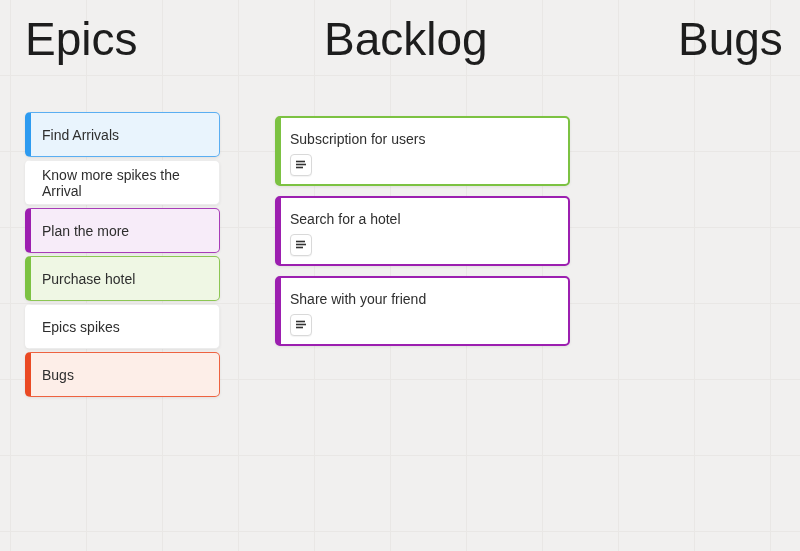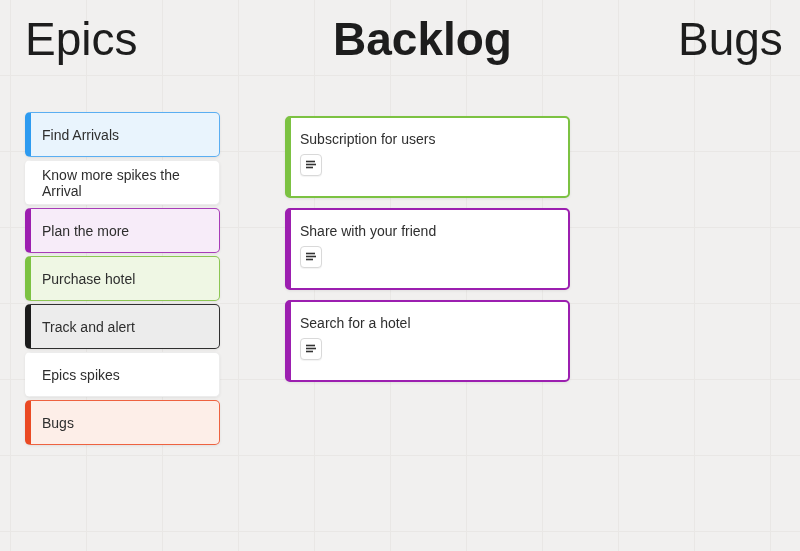--- a/index.html
+++ b/index.html
@@ -21,21 +21,21 @@
   .col-title {
     position: absolute;
     top: 12px;
     font-size: 46px;
     font-weight: 400;
     color: #1d1d1d;
     white-space: nowrap;
     cursor: default;
   }
   #title-epics   { left: 25px; }
-  #title-backlog { left: 333px; font-weight: bold; }
+  #title-backlog { left: 324px; }
   #title-bugs    { left: 678px; }
 
   .col {
     position: absolute;
     display: flex;
     flex-direction: column;
   }
   #col-epics {
     left: 25px; top: 112px; width: 195px; gap: 3px;
   }
@@ -54,25 +54,24 @@
   }
 
   .epic-card {
     height: 45px;
     display: flex;
     align-items: center;
     padding-left: 11px;
   }
 
   .backlog-card {
-    height: 82px;
+    height: 70px;
     border-width: 2px;
     border-left-width: 6px;
     padding: 13px 10px 0 9px;
-    margin-left: 10px;
   }
   .backlog-card .card-label {
     display: block;
     margin-bottom: 7px;
   }
 
   .desc-badge {
     width: 22px;
     height: 22px;
     background: #ffffff;
@@ -100,23 +99,20 @@
     </div>
     <div class="card epic-card" style="--accent: #ffffff; --bg: #ffffff; --border: #ececec;">
       <span class="card-label">Know more spikes the Arrival</span>
     </div>
     <div class="card epic-card" style="--accent: #9c1fb0; --bg: #f7ecf9; --border: #a83cb8;">
       <span class="card-label">Plan the more</span>
     </div>
     <div class="card epic-card" style="--accent: #7cc242; --bg: #eff7e4; --border: #8cc653;">
       <span class="card-label">Purchase hotel</span>
     </div>
-    <div class="card epic-card" style="--accent: #1b1b1b; --bg: #ececec; --border: #2f2f2f;">
-      <span class="card-label">Track and alert</span>
-    </div>
     <div class="card epic-card" style="--accent: #ffffff; --bg: #ffffff; --border: #ececec;">
       <span class="card-label">Epics spikes</span>
     </div>
     <div class="card epic-card" style="--accent: #ea4a24; --bg: #fdeee8; --border: #ee6240;">
       <span class="card-label">Bugs</span>
     </div>
   </div>
 
   <div class="col" id="col-backlog">
     <div class="card backlog-card" style="--accent: #7cc242; --bg: #ffffff; --border: #7cc242;">
@@ -125,33 +121,33 @@
         <svg width="14" height="14" viewBox="0 0 14 14">
           <g stroke="#333333" stroke-width="1.6" stroke-linecap="butt">
             <line x1="2" y1="3.5" x2="11" y2="3.5"></line>
             <line x1="2" y1="6.5" x2="12" y2="6.5"></line>
             <line x1="2" y1="9.5" x2="9" y2="9.5"></line>
           </g>
         </svg>
       </span>
     </div>
     <div class="card backlog-card" style="--accent: #9c1fb0; --bg: #ffffff; --border: #9c1fb0;">
-      <span class="card-label">Share with your friend</span>
+      <span class="card-label">Search for a hotel</span>
       <span class="desc-badge">
         <svg width="14" height="14" viewBox="0 0 14 14">
           <g stroke="#333333" stroke-width="1.6" stroke-linecap="butt">
             <line x1="2" y1="3.5" x2="11" y2="3.5"></line>
             <line x1="2" y1="6.5" x2="12" y2="6.5"></line>
             <line x1="2" y1="9.5" x2="9" y2="9.5"></line>
           </g>
         </svg>
       </span>
     </div>
     <div class="card backlog-card" style="--accent: #9c1fb0; --bg: #ffffff; --border: #9c1fb0;">
-      <span class="card-label">Search for a hotel</span>
+      <span class="card-label">Share with your friend</span>
       <span class="desc-badge">
         <svg width="14" height="14" viewBox="0 0 14 14">
           <g stroke="#333333" stroke-width="1.6" stroke-linecap="butt">
             <line x1="2" y1="3.5" x2="11" y2="3.5"></line>
             <line x1="2" y1="6.5" x2="12" y2="6.5"></line>
             <line x1="2" y1="9.5" x2="9" y2="9.5"></line>
           </g>
         </svg>
       </span>
     </div>

